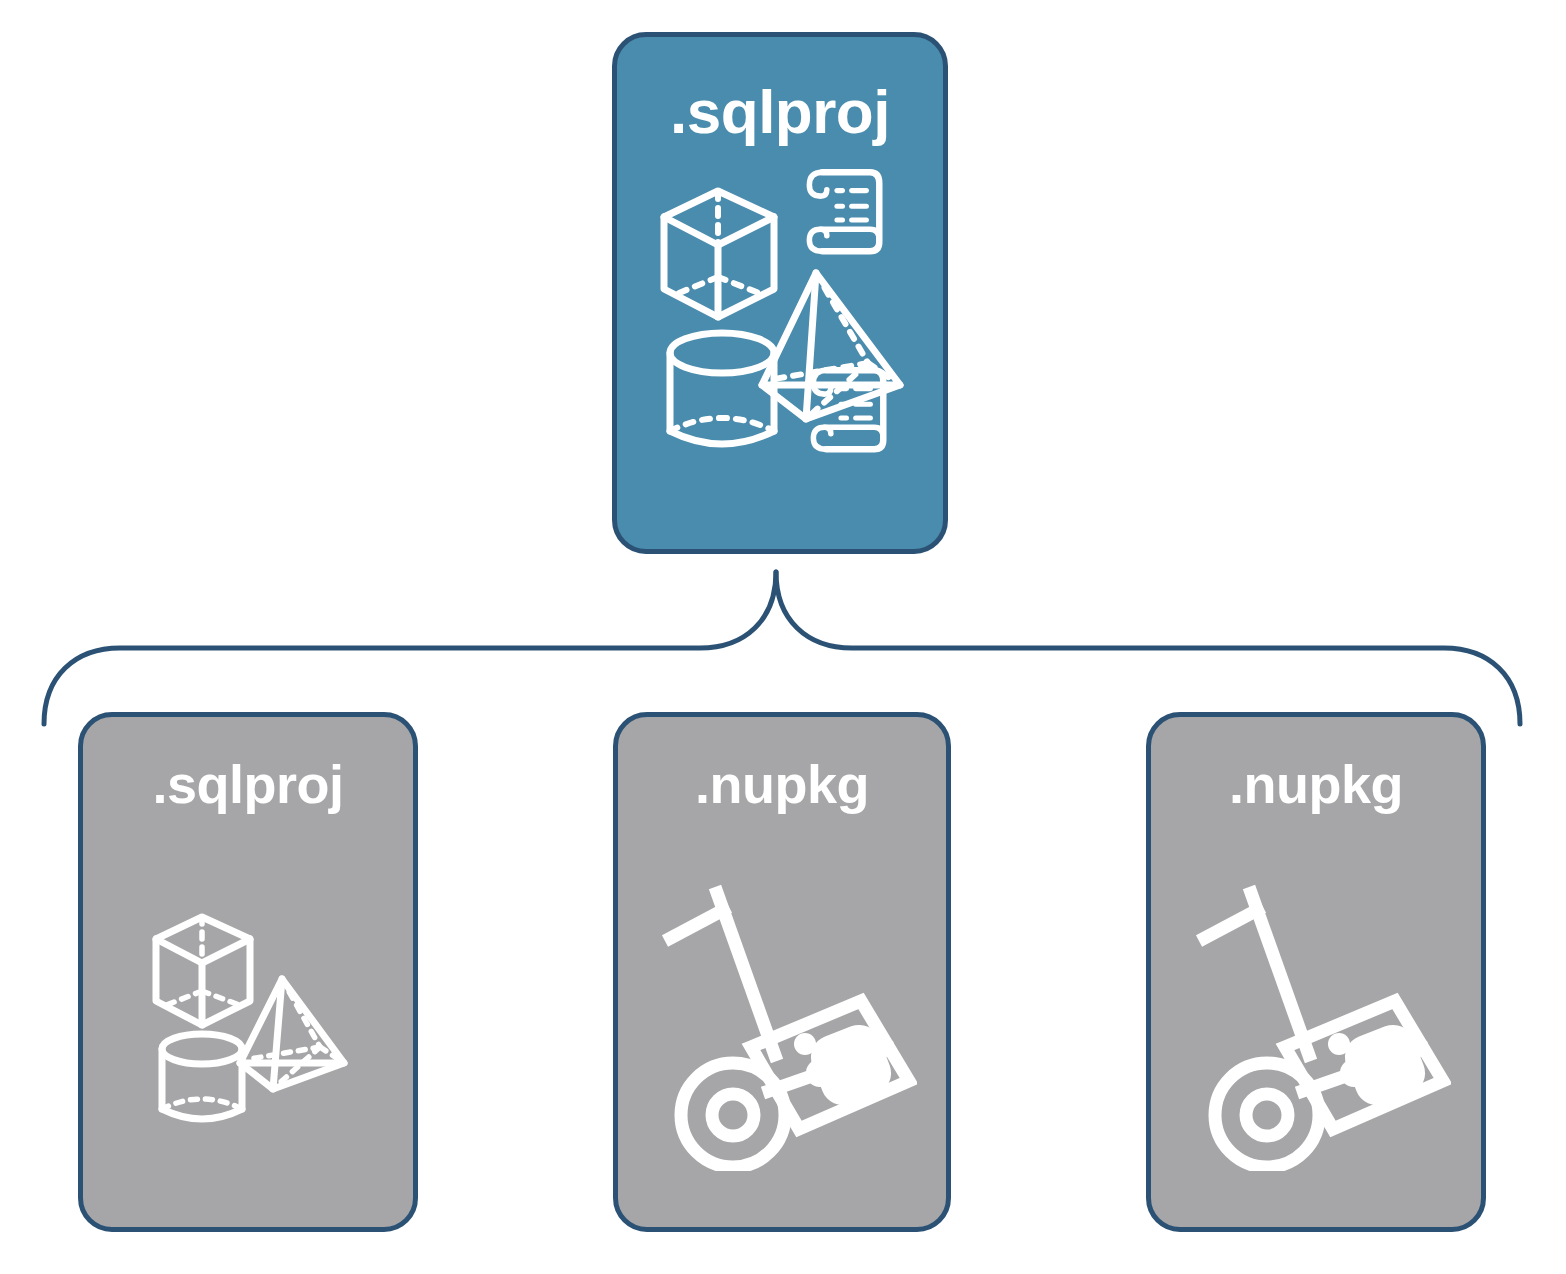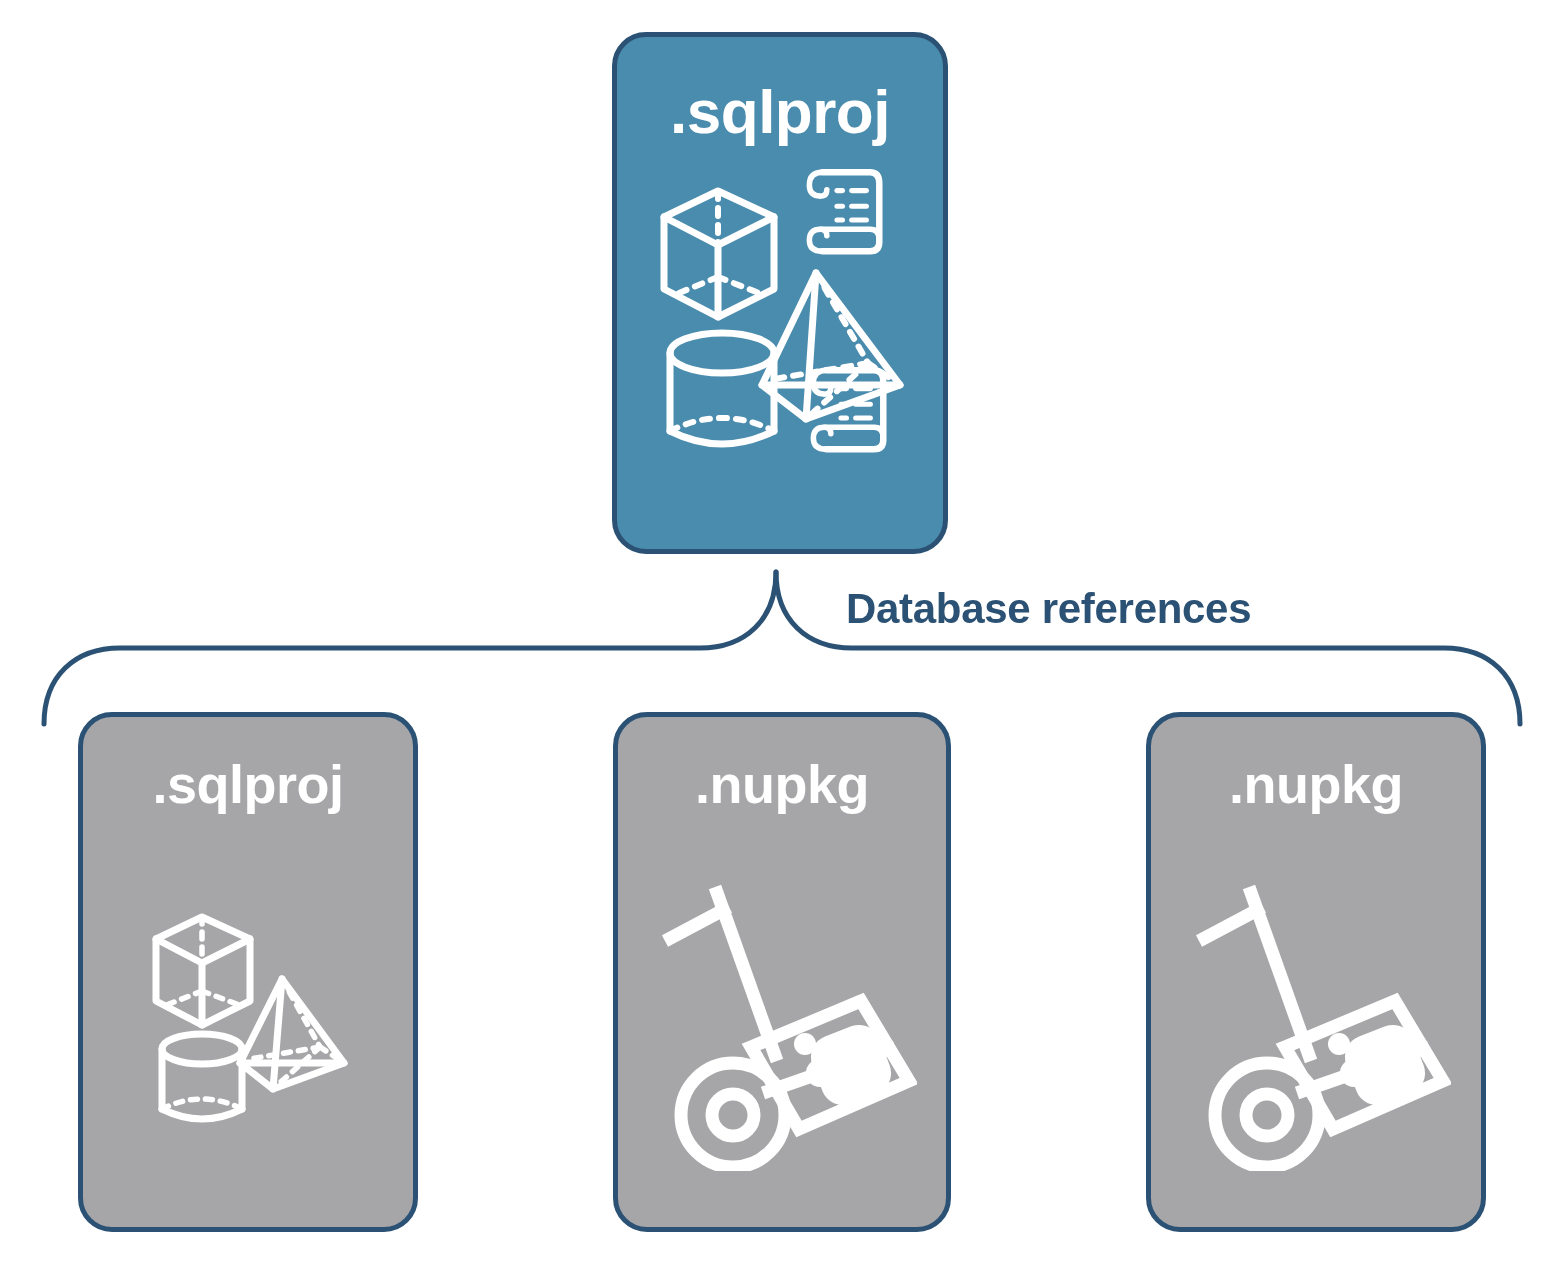--- a/index.html
+++ b/index.html
@@ -201,21 +201,20 @@
     <path d="M776 572
              C776 620 745 648 700 648
              L120 648
              C75 648 44 676 44 724"></path>
     <path d="M776 572
              C776 620 807 648 852 648
              L1444 648
              C1489 648 1520 676 1520 724"></path>
   </svg>
 
-  <div class="brace-label">Database references</div>
 
   <div class="node node-ref ref-1">
     <div class="node-title">.sqlproj</div>
 
     <div class="node-art sqlproj-art">
       <svg width="200" height="230" viewBox="0 0 200 230" fill="none" stroke="#ffffff" stroke-width="7" stroke-linecap="round" stroke-linejoin="round">
 
         <g>
           <path d="M8 40 L54 18 L102 40 L102 102 L54 126 L8 102 Z"></path>
           <path d="M8 40 L54 64 L102 40"></path>

